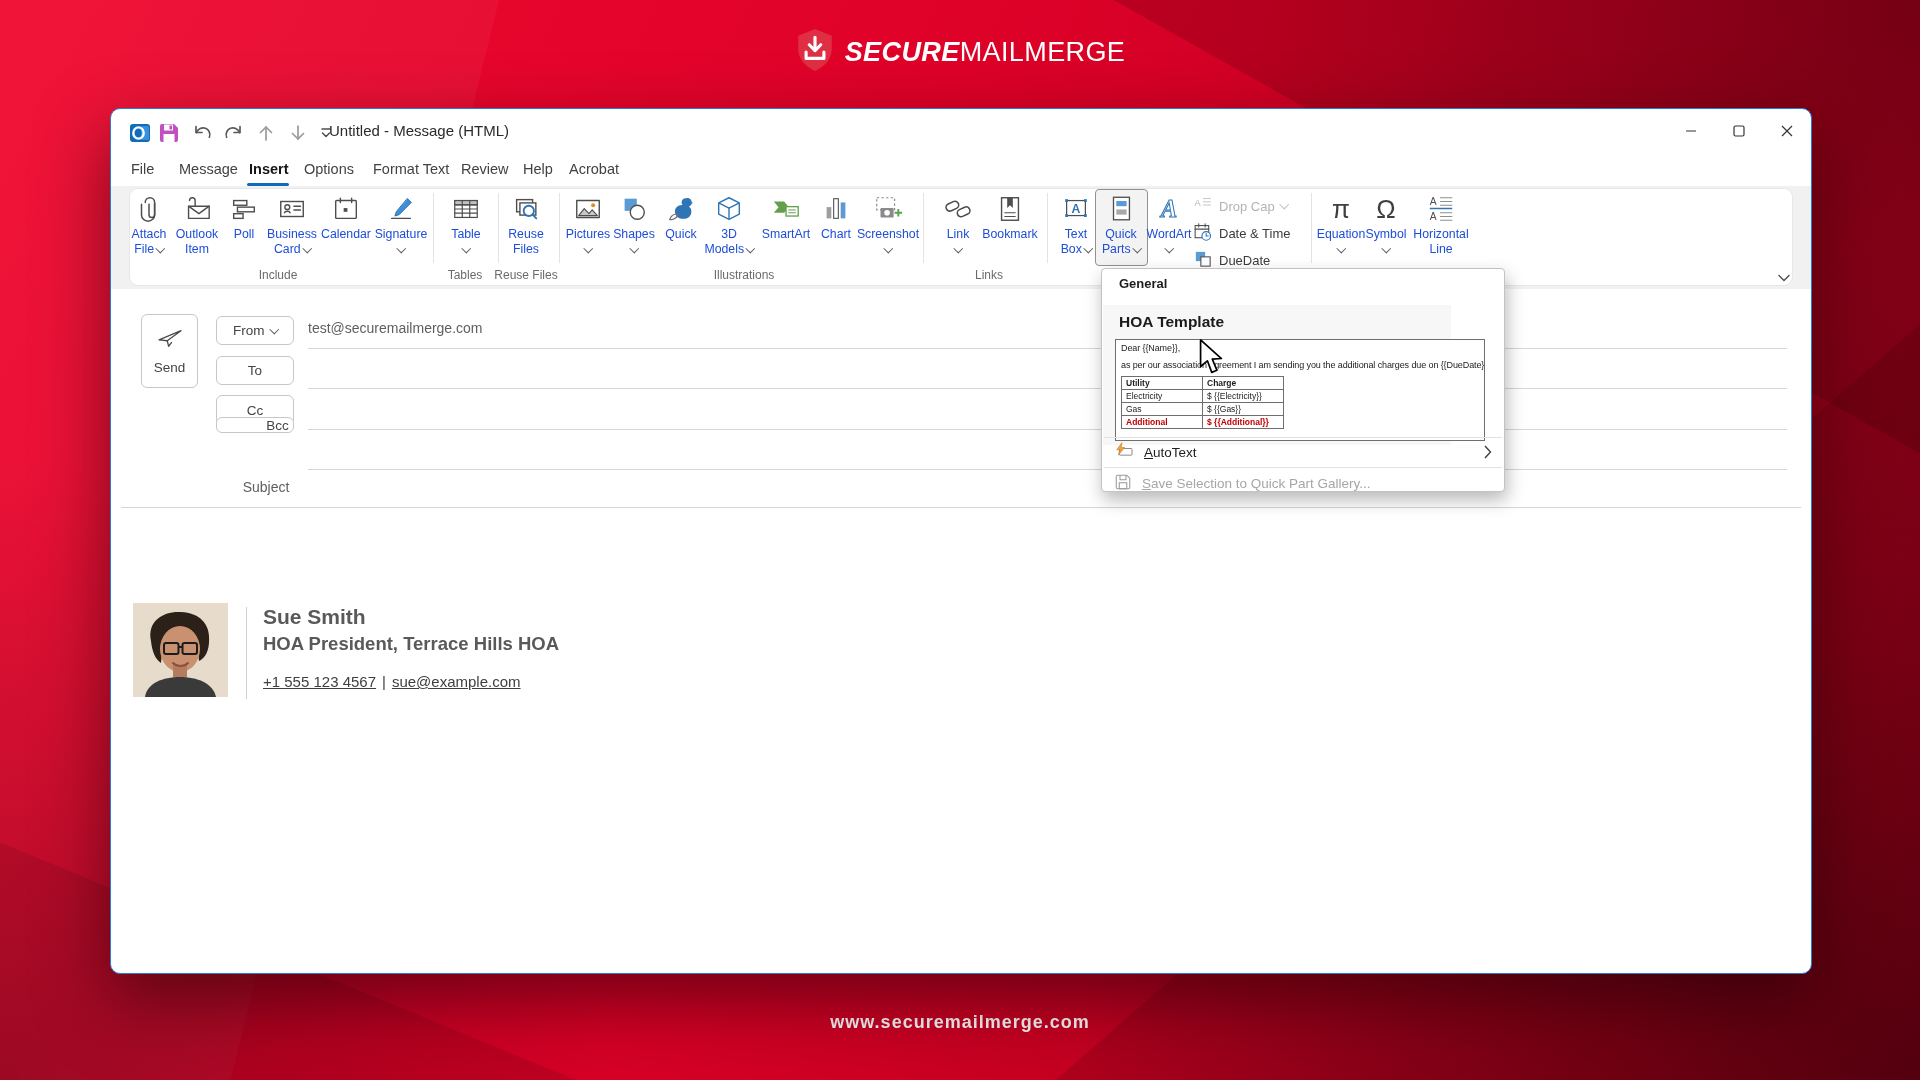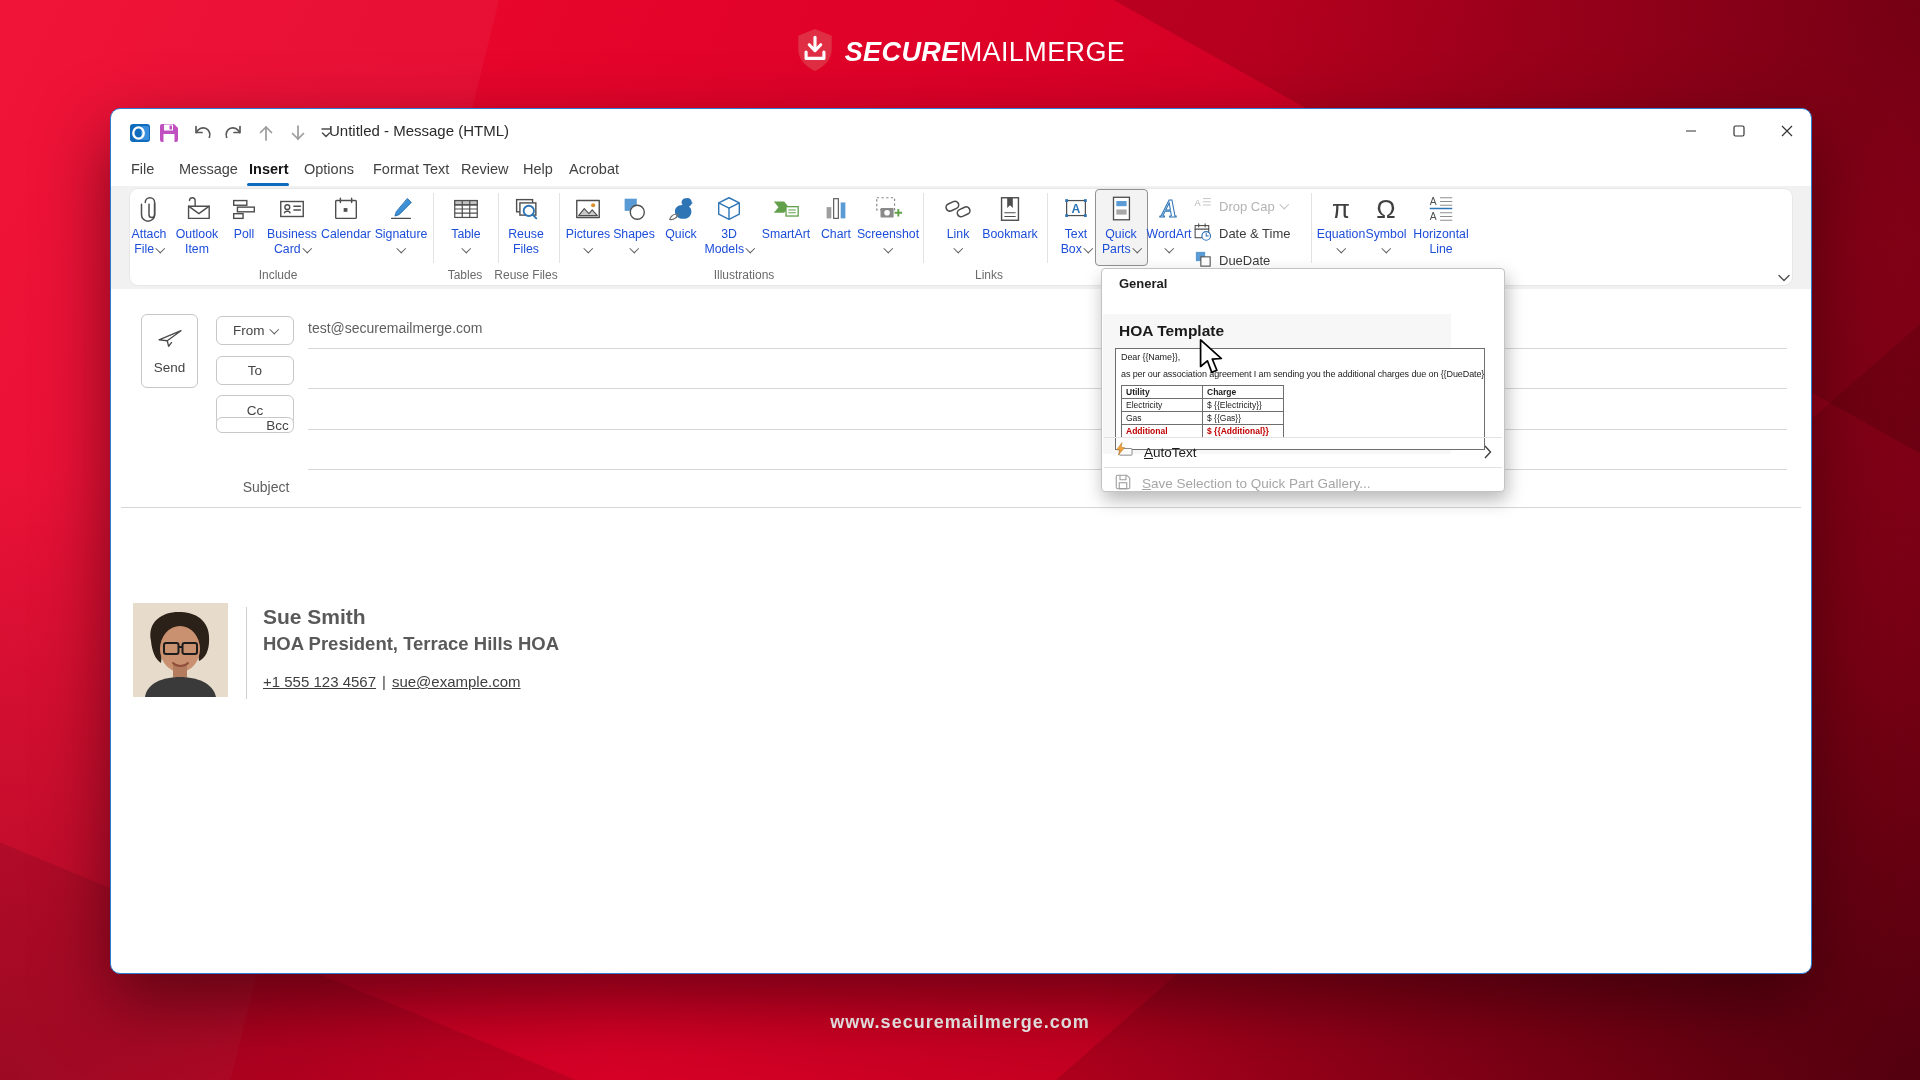--- a/index.html
+++ b/index.html
@@ -55,21 +55,21 @@
   
   .sig-name{position:absolute;left:152px;top:496px;font-size:21px;font-weight:700;color:#595959;}
   .sig-role{position:absolute;left:152px;top:524px;font-size:18.5px;font-weight:700;color:#595959;}
   .sig-links{position:absolute;left:152px;top:564px;font-size:15px;color:#3f3f3f;}
   .sig-links a{color:#3f3f3f;text-decoration:underline;}
   .sig-sep{text-decoration:none;padding:0 6px;}
   .sig-vline{position:absolute;left:135px;top:498px;width:1px;height:92px;background:#cfcfcf;}
   
   .menu{position:absolute;left:990px;top:159px;width:404px;height:224px;background:#fff;border:1px solid #c3c3c3;border-radius:4px;box-shadow:2px 8px 18px rgba(0,0,0,.28);box-sizing:border-box;z-index:40;}
   .menu-section{position:absolute;left:17px;top:7px;font-size:13px;font-weight:700;color:#1d1d1d;}
-  .gallery{position:absolute;left:1px;top:45px;width:348px;height:140px;background:#f7f7f7;}
+  .gallery{position:absolute;left:1px;top:36px;width:348px;height:140px;background:#f7f7f7;}
   .gal-title{position:absolute;left:16px;top:8px;font-size:15.5px;font-weight:700;color:#1a1a1a;}
   .preview{position:absolute;left:12px;top:34px;width:368px;height:100px;background:#fff;border:1px solid #6e6e6e;overflow:hidden;}
   .pv-line{position:absolute;left:5px;font-size:9px;color:#1c1c1c;white-space:nowrap;letter-spacing:-0.1px;}
   .ptab{position:absolute;left:5px;top:36px;border-collapse:collapse;font-size:8.5px;color:#1c1c1c;}
   .ptab td{border:1px solid #6e6e6e;padding:1px 4px;line-height:10px;}
   .ptab .c1{width:72px;} .ptab .c2{width:72px;}
   .ptab tr.hd td{font-weight:700;}
   .ptab tr.red td{color:#c00000;font-weight:700;}
   .mitem{position:absolute;left:0;width:100%;height:26px;display:flex;align-items:center;gap:10px;padding-left:12px;box-sizing:border-box;font-size:13.5px;color:#1d1d1d;}
   .mitem .lbl{display:block;}

